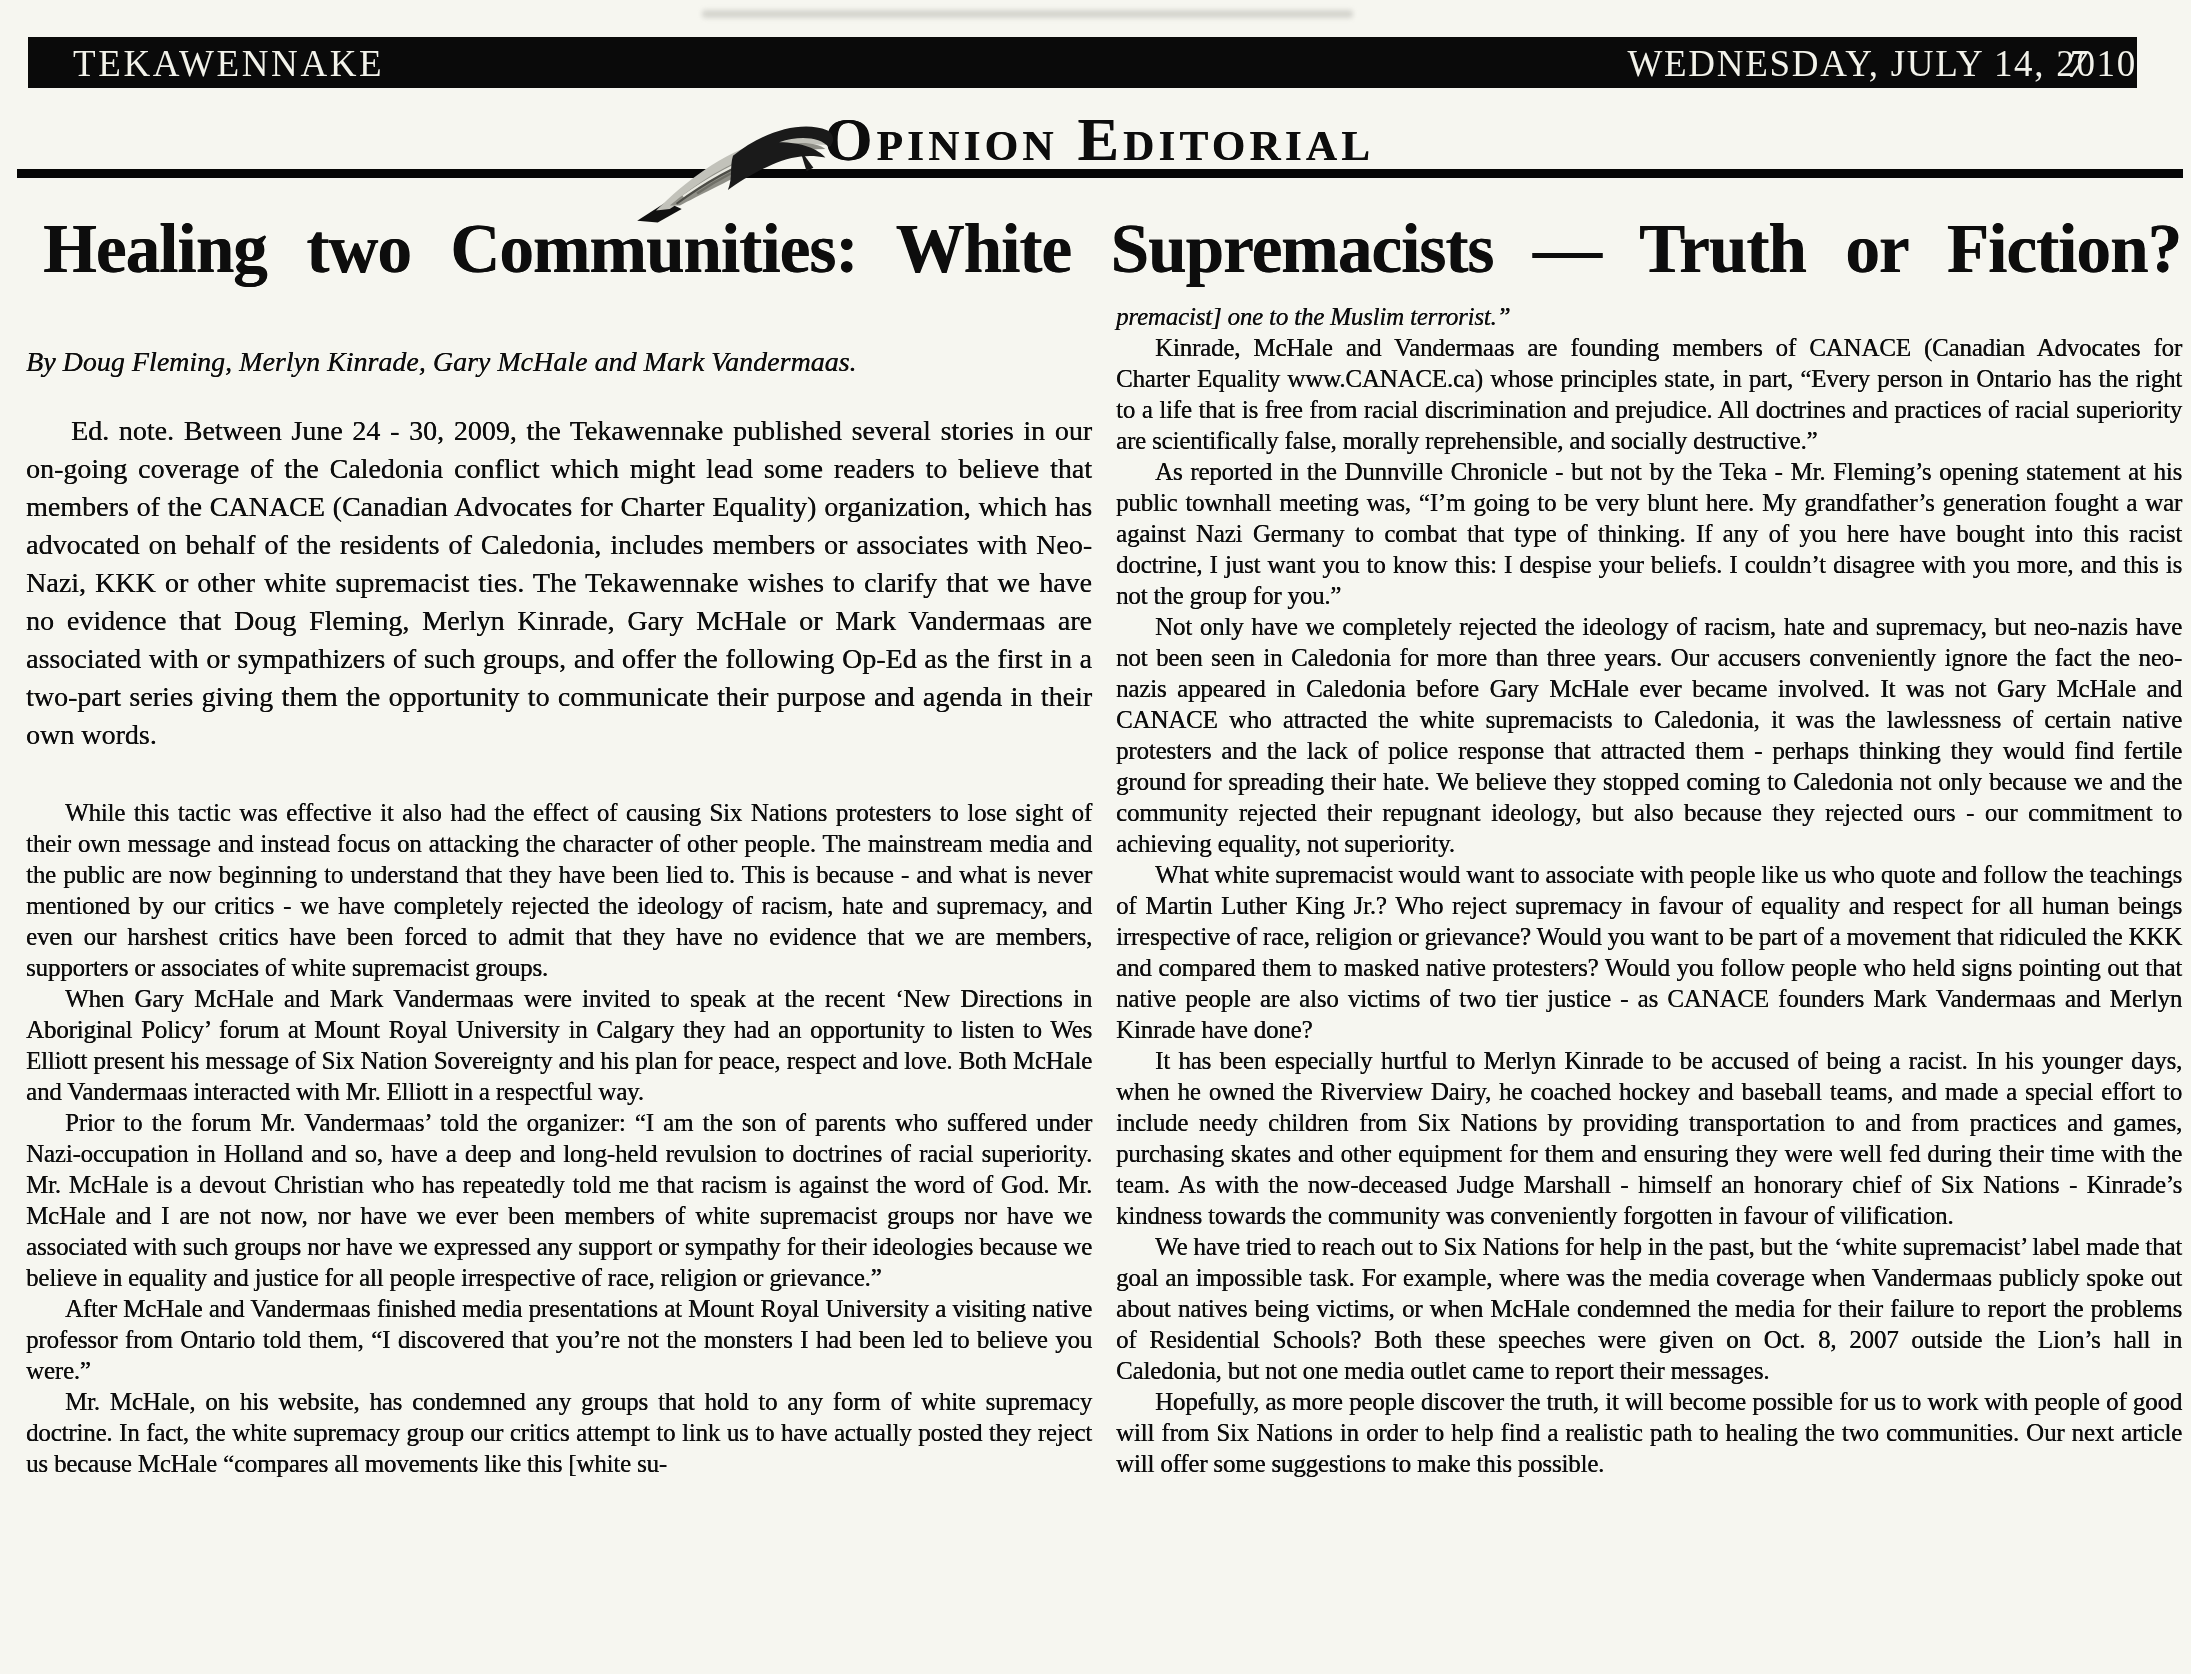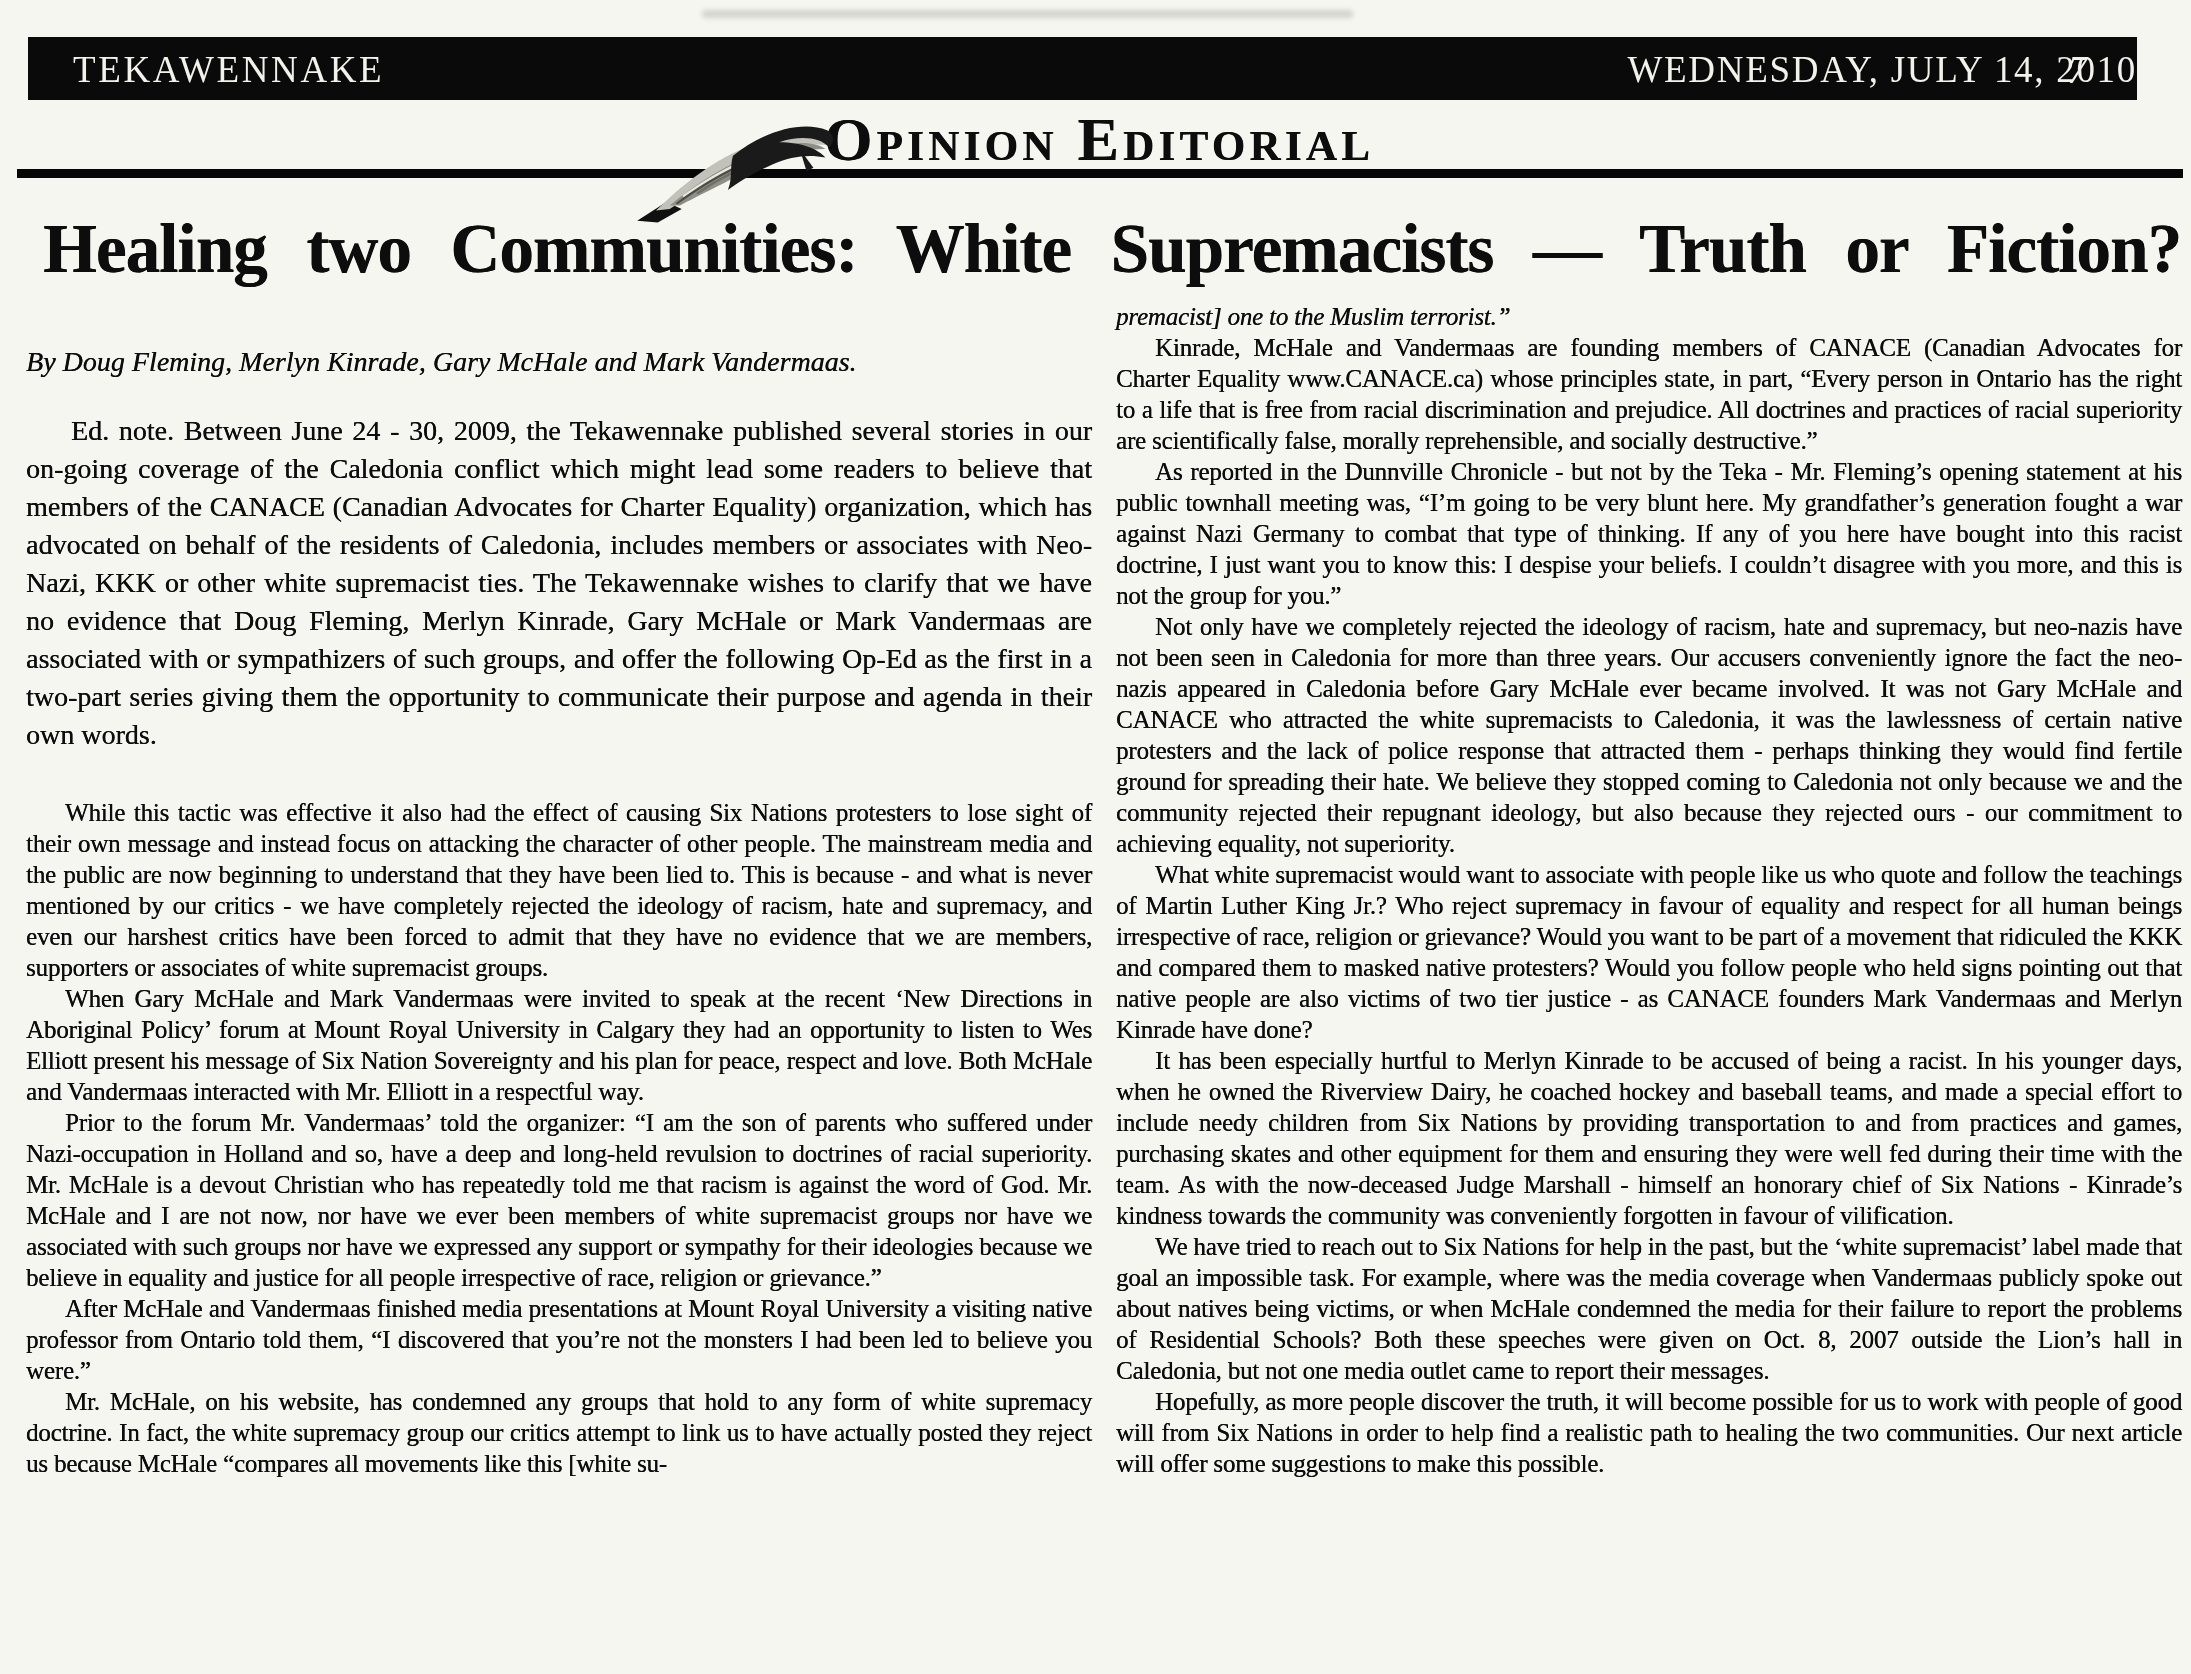--- a/index.html
+++ b/index.html
@@ -8,21 +8,21 @@
     background:#f6f6f0;color:#0d0d0d;
     font-family:"Liberation Serif", serif;
   }
   
   .scan-smudge{
     position:absolute;top:10.3px;left:702px;width:651px;height:7.7px;
     background:rgba(125,125,120,0.28);filter:blur(2.6px);border-radius:3.4px;
   }
   
   .masthead-bar{
-    position:absolute;left:28px;top:37px;width:2109px;height:63px;
+    position:absolute;left:28px;top:37px;width:2109px;height:51px;
     background:#0a0a0a;color:#f2f2ea;
   }
   .paper-name{
     position:absolute;left:45px;top:50%;transform:translateY(-50%);
     font-size:37px;letter-spacing:2.6px;
   }
   .issue-date{
     position:absolute;left:0;right:0;text-align:right;top:50%;
     transform:translateY(-50%);font-size:37px;letter-spacing:1.7px;
   }

